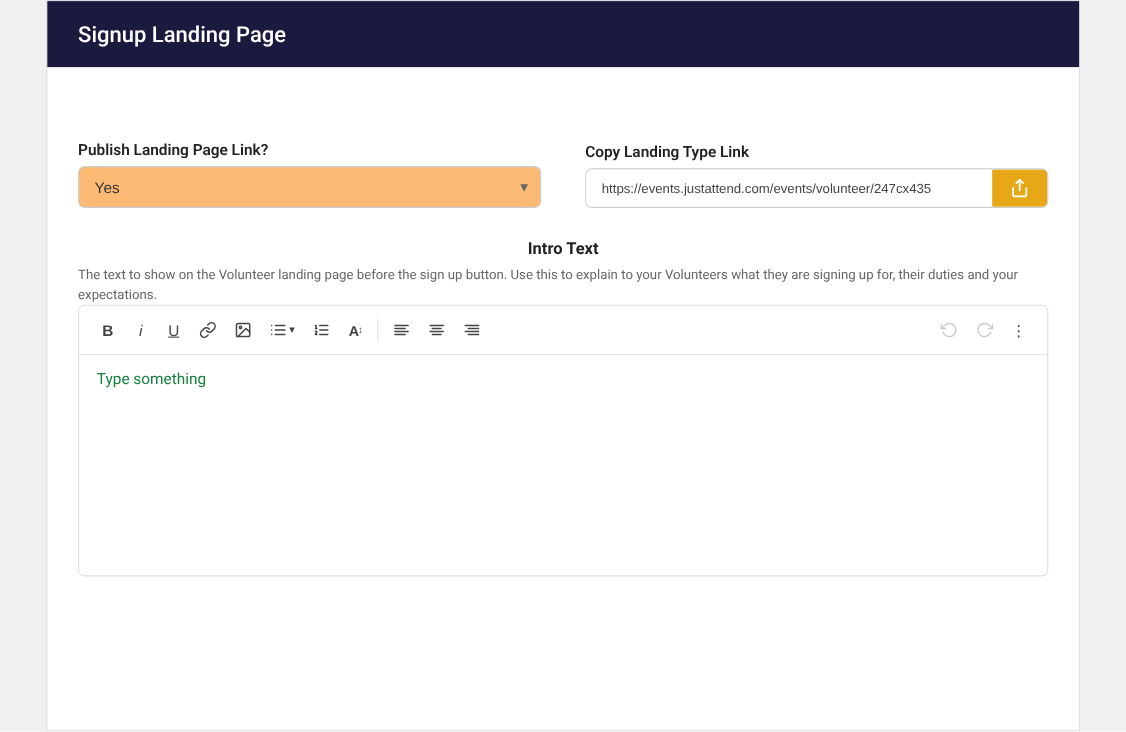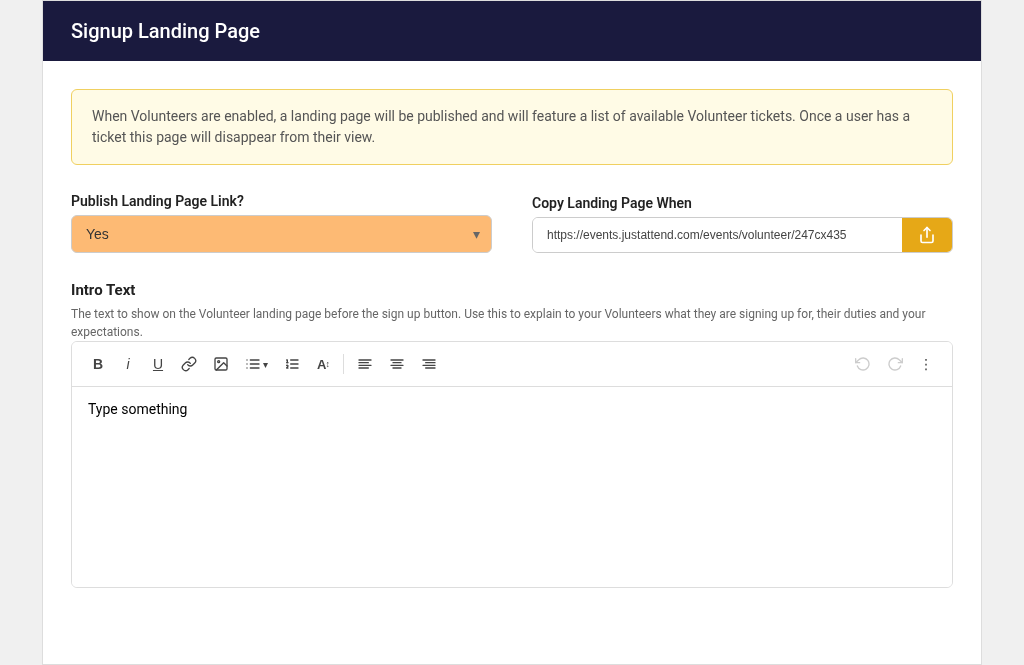--- a/index.html
+++ b/index.html
@@ -57,20 +57,21 @@
     }
 
     .form-group {
       display: flex;
       flex-direction: column;
       gap: 6px;
     }
 
     .form-group.publish {
       flex: 1;
+      margin-top: 40px;
     }
 
     .form-group.copy-link {
       flex: 1;
     }
 
     .form-label {
       font-size: 14px;
       font-weight: 600;
       color: #222;
@@ -134,20 +135,21 @@
     .copy-icon {
       width: 18px;
       height: 18px;
     }
 
     .section-title {
       font-size: 15px;
       font-weight: 700;
       color: #222;
       margin-bottom: 6px;
+      text-align: center;
     }
 
     .section-desc {
       font-size: 12px;
       color: #666;
       line-height: 1.5;
     }
 
     .editor-container {
       border: 1px solid #ddd;
@@ -206,21 +208,21 @@
       cursor: default;
     }
 
     .editor-body {
       min-height: 200px;
       padding: 14px 16px;
       background: #fff;
     }
 
     .editor-placeholder {
-      color: #000000;
+      color: #15803d;
       font-size: 14px;
     }
 
     .toolbar-dropdown-btn {
       display: flex;
       align-items: center;
       gap: 2px;
       background: none;
       border: none;
       padding: 5px 7px;
@@ -242,35 +244,32 @@
 <body>
 
 <div class="page-container">
 
   <div class="header">
     <span class="header-title">Signup Landing Page</span>
   </div>
 
   <div class="content">
 
-    <div class="alert-box">
-      <span>When Volunteers are enabled, a landing page will be published and will feature a list of available Volunteer tickets. Once a user has a ticket this page will disappear from their view.</span>
-    </div>
 
     <div class="form-row">
 
       <div class="form-group publish">
         <label class="form-label">Publish Landing Page Link?</label>
         <div class="select-wrapper">
           <select><option value="Yes">Yes</option><option value="No">No</option></select>
         </div>
       </div>
 
       <div class="form-group copy-link">
-        <label class="form-label">Copy Landing Page When</label>
+        <label class="form-label">Copy Landing Type Link</label>
         <div class="copy-link-row">
           <input class="copy-link-input" type="text" readonly="" value="https://events.justattend.com/events/volunteer/247cx435" style="">
           <button class="copy-link-btn" title="Copy link">
 
             <svg class="copy-icon" viewBox="0 0 24 24" fill="none" stroke="currentColor" stroke-width="2.2" stroke-linecap="round" stroke-linejoin="round">
               <path d="M4 12v8a2 2 0 002 2h12a2 2 0 002-2v-8"></path>
               <polyline points="16 6 12 2 8 6"></polyline>
               <line x1="12" y1="2" x2="12" y2="15"></line>
             </svg>
           </button>

